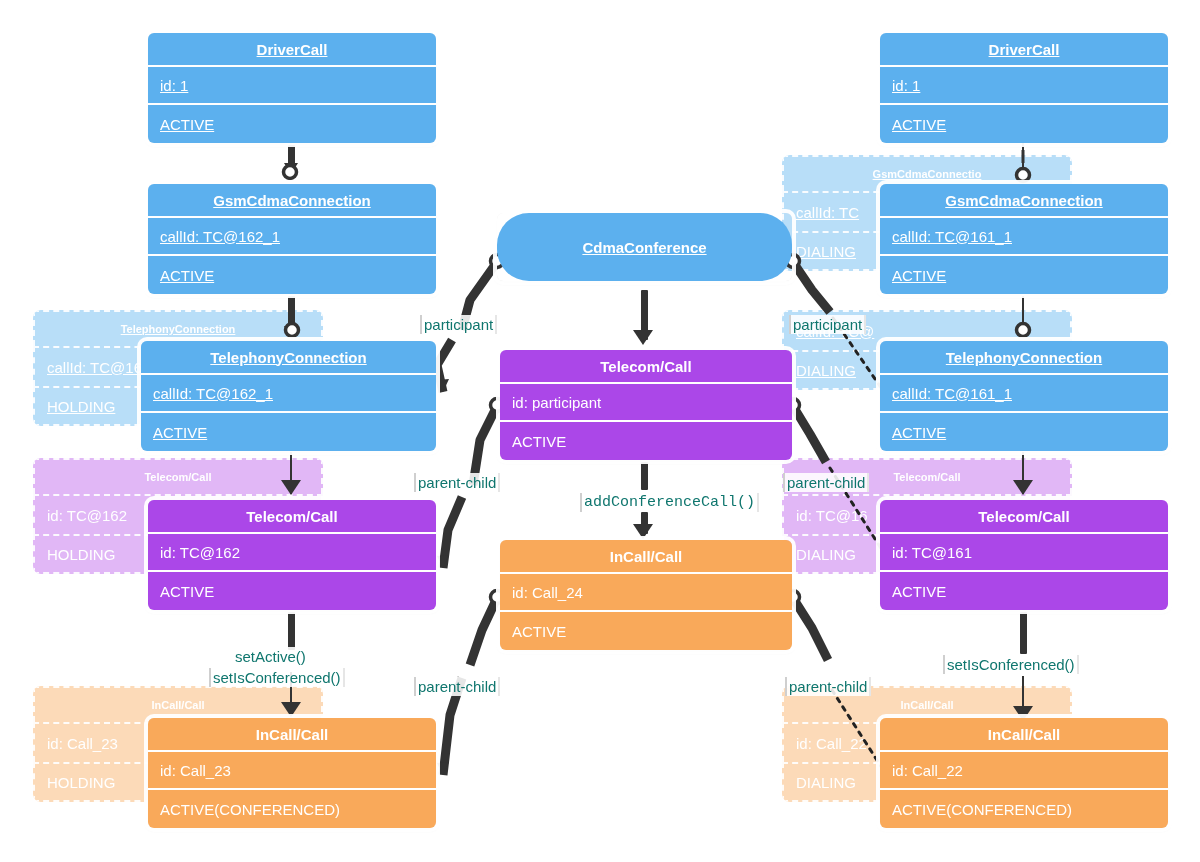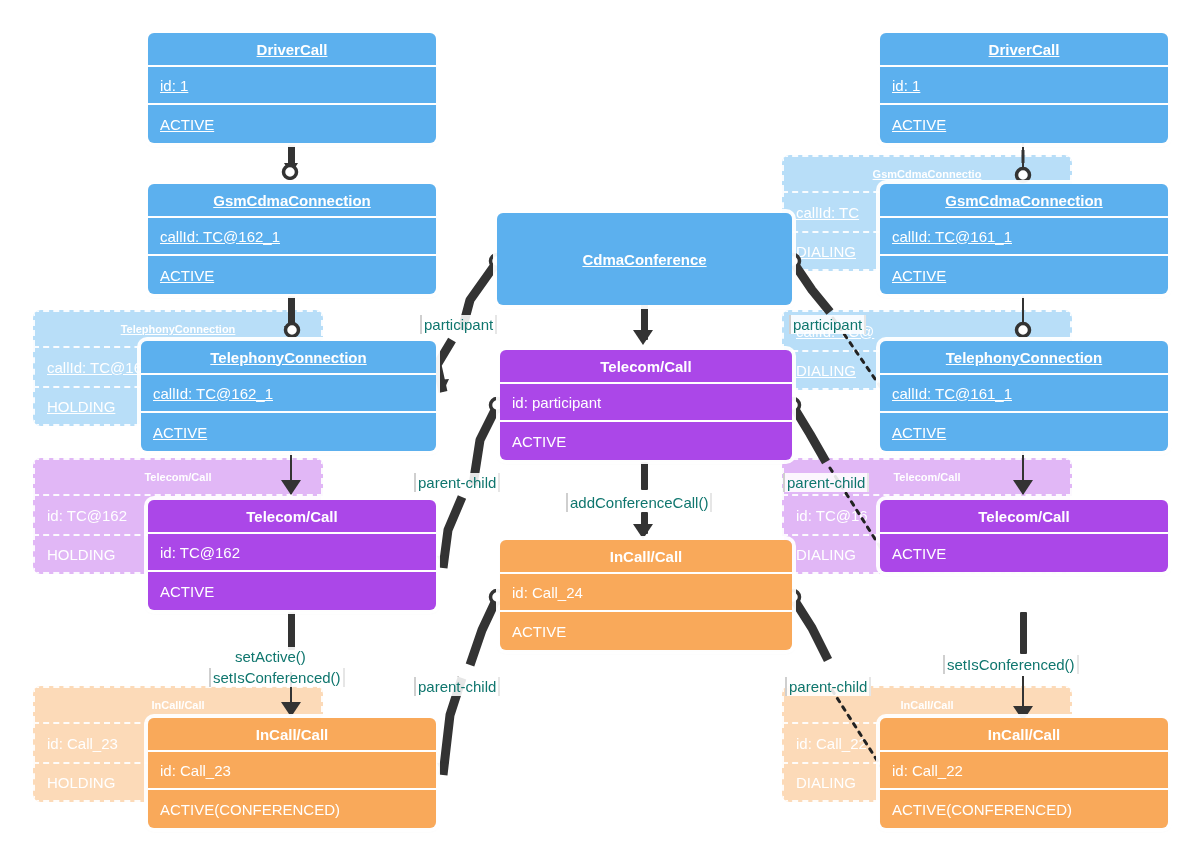--- a/index.html
+++ b/index.html
@@ -186,21 +186,21 @@
     <div class="row attr">ACTIVE</div>
   </div>
 
   <div class="node orange" style="left:148px;top:718px;width:288px;">
     <div class="row title">InCall/Call</div>
     <div class="row attr">id: Call_23</div>
     <div class="row attr">ACTIVE(CONFERENCED)</div>
   </div>
 
   <div class="node blue" style="left:497px;top:213px;width:295px;">
-    <div class="row title" style="height:92px;">CdmaConference</div>
+    <div class="row title" style="height:68px;border-radius:32px;">CdmaConference</div>
   </div>
 
   <div class="node purple" style="left:500px;top:350px;width:292px;">
     <div class="row title">Telecom/Call</div>
     <div class="row attr">id: participant</div>
     <div class="row attr">ACTIVE</div>
   </div>
 
   <div class="node orange" style="left:500px;top:540px;width:292px;">
     <div class="row title">InCall/Call</div>
@@ -221,20 +221,21 @@
   </div>
 
   <div class="node blue" style="left:880px;top:341px;width:288px;">
     <div class="row title">TelephonyConnection</div>
     <div class="row attr">callId: TC@161_1</div>
     <div class="row attr">ACTIVE</div>
   </div>
 
   <div class="node purple" style="left:880px;top:500px;width:288px;">
     <div class="row title">Telecom/Call</div>
+    <div class="row attr">id: TC@161</div>
     <div class="row attr">ACTIVE</div>
   </div>
 
   <div class="node orange" style="left:880px;top:718px;width:288px;">
     <div class="row title">InCall/Call</div>
     <div class="row attr">id: Call_22</div>
     <div class="row attr">ACTIVE(CONFERENCED)</div>
   </div>
 
   <div class="elabel" style="left:420px;top:315px;">participant</div>
@@ -242,21 +243,21 @@
   <div class="elabel" style="left:414px;top:473px;">parent-child</div>
 
   <div class="elabel" style="left:414px;top:677px;">parent-child</div>
 
   <div class="elabel" style="left:789px;top:315px;">participant</div>
 
   <div class="elabel" style="left:783px;top:473px;">parent-child</div>
 
   <div class="elabel" style="left:785px;top:677px;">parent-child</div>
 
-  <div class="elabel" style="left:566px;top:493px;">addConferenceCall()</div>
+  <div class="elabel" style="left:580px;top:493px;font-family:Liberation Mono, monospace;">addConferenceCall()</div>
 
   <div class="elabel plain" style="left:233px;top:647px;border:none;background:rgba(255,255,255,.9);">setActive()</div>
 
   <div class="elabel" style="left:209px;top:668px;">setIsConferenced()</div>
 
   <div class="elabel" style="left:943px;top:655px;">setIsConferenced()</div>
 
 </div>
 
 </body></html>

